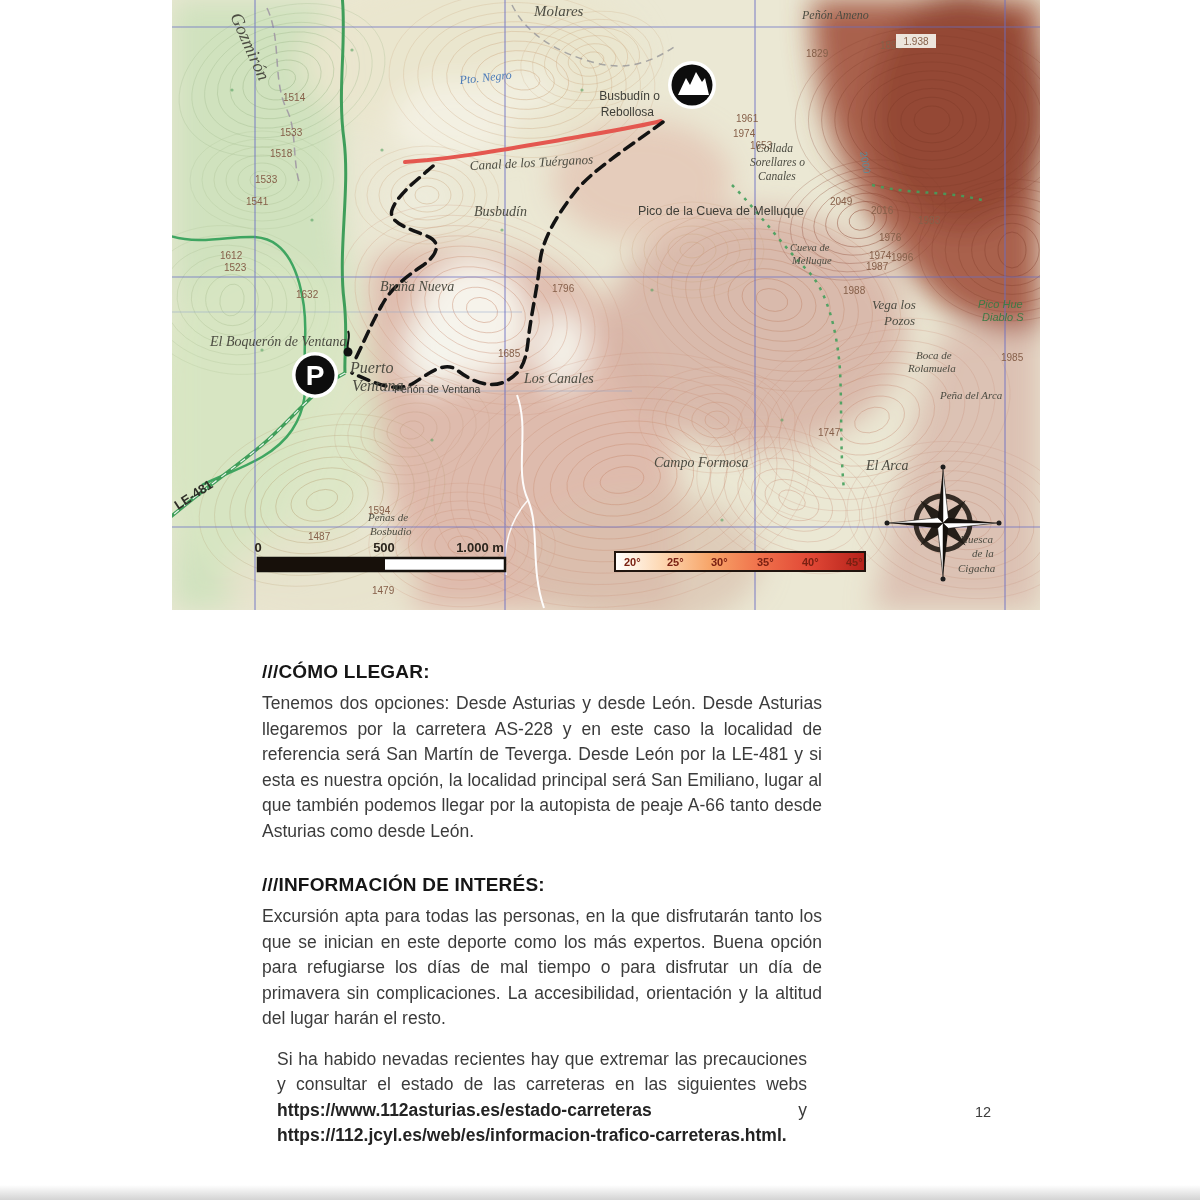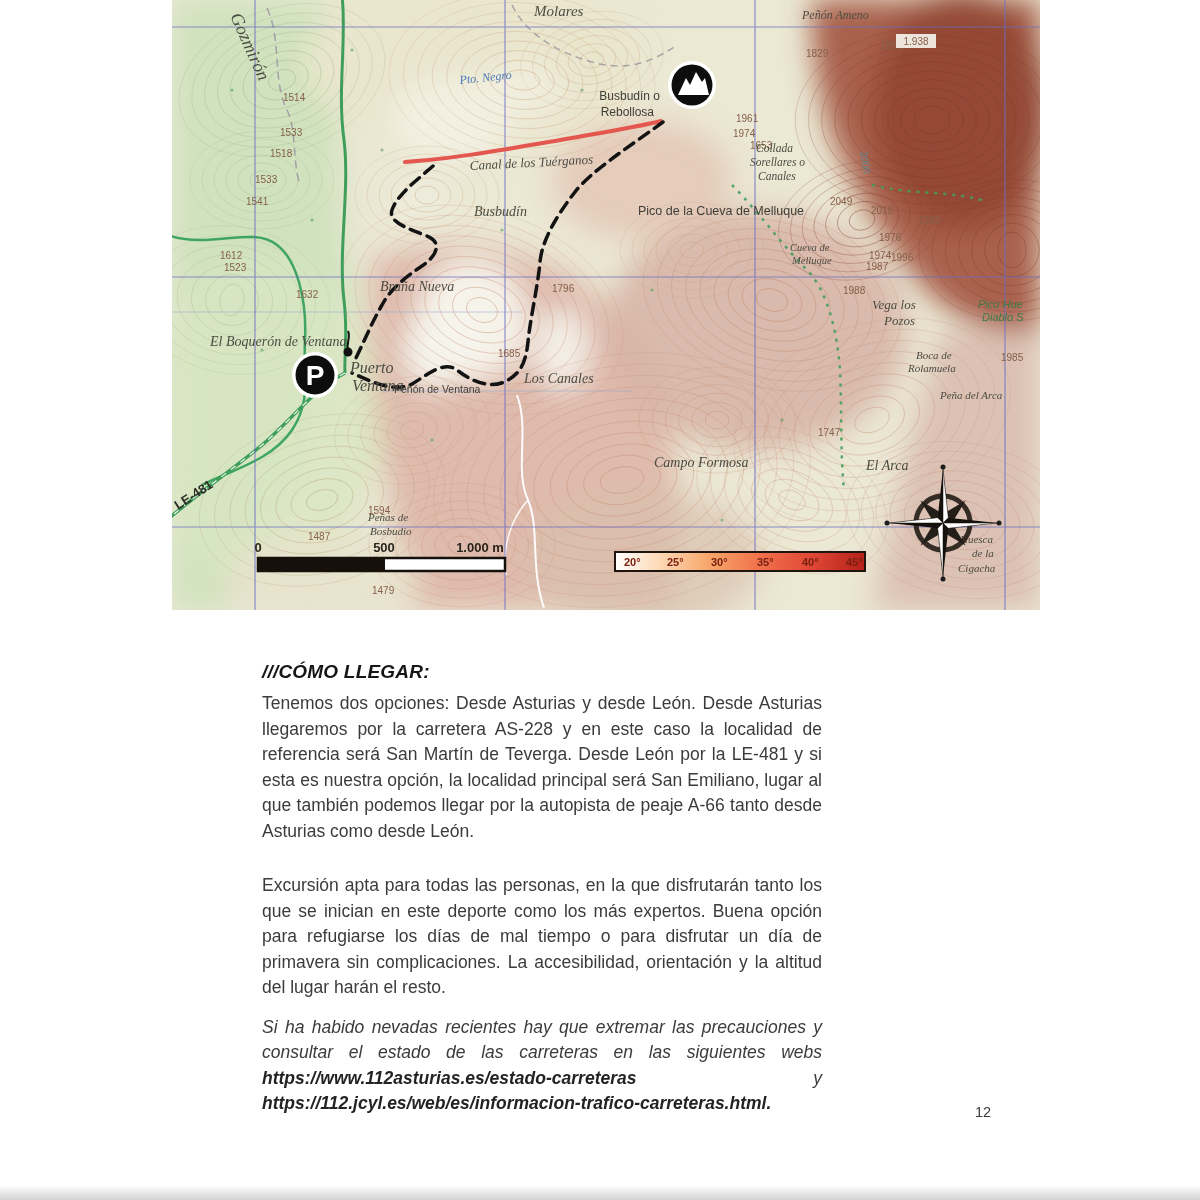--- a/index.html
+++ b/index.html
@@ -3,23 +3,23 @@
 <meta charset="utf-8">
 <style>
   html,body{margin:0;padding:0;}
   body{width:1200px;height:1200px;background:#ffffff;position:relative;
        font-family:"Liberation Sans",sans-serif;overflow:hidden;}
   #map{position:absolute;left:172px;top:0;width:868px;height:610px;
        box-shadow:inset 0 0 50px rgba(160,140,120,.18);}
   #map svg{display:block;overflow:hidden;}
   .content{position:absolute;left:262px;top:660px;width:560px;color:#3b3b3b;}
   .content h2{font-size:19px;line-height:23px;margin:0 0 8px 0;color:#161616;letter-spacing:.2px;
-       font-weight:bold;font-style:italic;}
+       font-weight:bold;}
   .content p{font-size:17.5px;line-height:25.5px;text-align:justify;margin:0 0 29px 0;}
-  .content .note{margin:0;font-style:italic;}
+  .content .note{margin:15px;}
   section:last-of-type p{margin-bottom:14px;}
   .b{font-weight:bold;color:#232323;text-decoration:none;overflow-wrap:anywhere;}
   #pagenum{position:absolute;left:975px;top:1104px;font-size:14.5px;color:#3c3c3c;}
   #bottom-shade{position:absolute;left:0;bottom:0;width:100%;height:15px;
        background:linear-gradient(to bottom,rgba(110,110,110,0),rgba(110,110,110,.30));}
 </style>
 </head>
 <body>
 
 <div id="map">
@@ -396,19 +396,20 @@
   </g>
 </svg>
 </div>
 
 <div class="content">
   <section>
     <h2>///CÓMO LLEGAR:</h2>
     <p>Tenemos dos opciones: Desde Asturias y desde León. Desde Asturias llegaremos por la carretera AS-228 y en este caso la localidad de referencia será San Martín de Teverga. Desde León por la LE-481 y si esta es nuestra opción, la localidad principal será San Emiliano, lugar al que también podemos llegar por la autopista de peaje A-66 tanto desde Asturias como desde León.</p>
   </section>
   <section>
+    <h2>///INFORMACIÓN DE INTERÉS:</h2>
     <p>Excursión apta para todas las personas, en la que disfrutarán tanto los que se inician en este deporte como los más expertos. Buena opción para refugiarse los días de mal tiempo o para disfrutar un día de primavera sin complicaciones. La accesibilidad, orientación y la altitud del lugar harán el resto.</p>
   </section>
   <p class="note"><span>Si ha habido nevadas recientes hay que extremar las precauciones y consultar el estado de las carreteras en las siguientes webs </span><a class="b" href="#">https://www.112asturias.es/estado-carreteras</a><span> y </span><a class="b" href="#">https://112.jcyl.es/web/es/informacion-trafico-carreteras.html.</a></p>
 </div>
 
 <div id="pagenum">12</div>
 <div id="bottom-shade"></div>
 
 </body></html>

